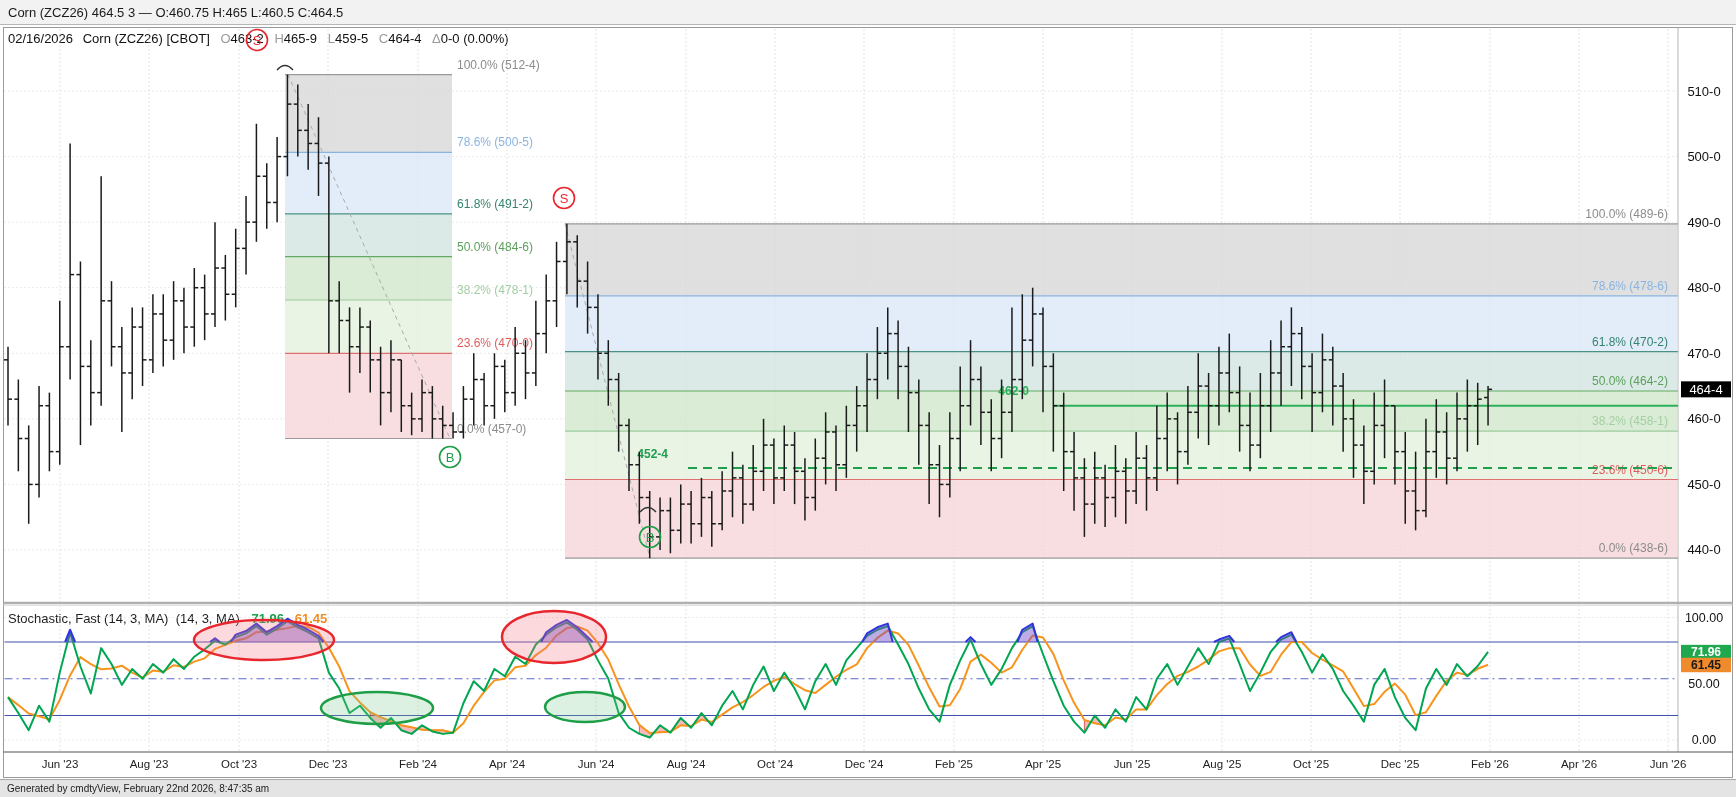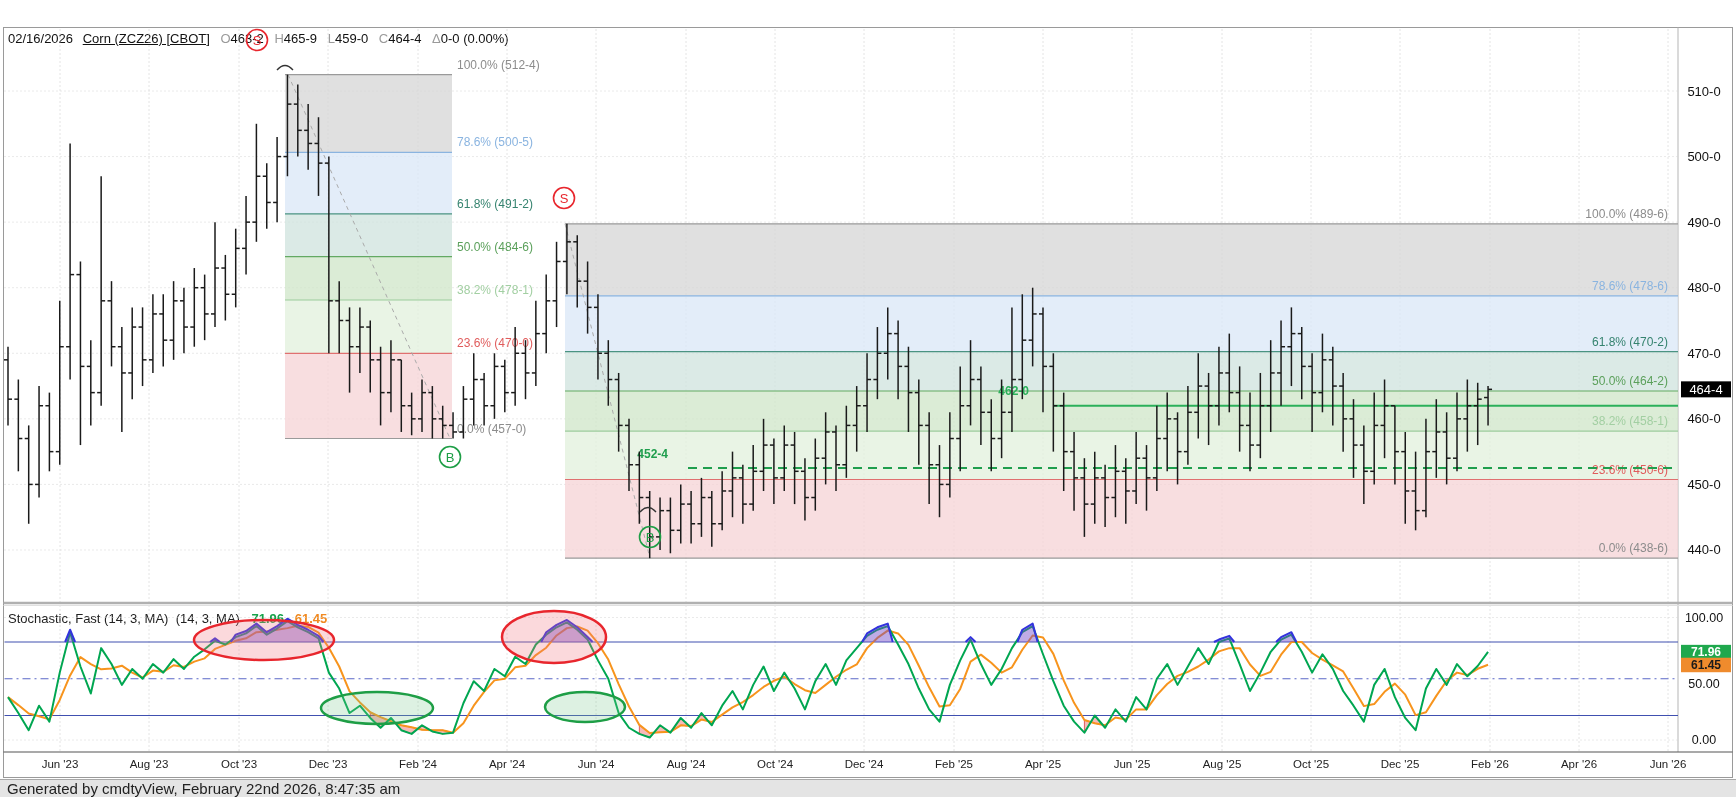--- a/index.html
+++ b/index.html
@@ -3,39 +3,42 @@
 <meta charset="utf-8">
 <style>
   html,body{margin:0;padding:0;background:#fff;}
   #app{position:relative;width:1736px;height:797px;background:#fff;overflow:hidden;
        font-family:"Liberation Sans","DejaVu Sans",sans-serif;}
   #title-bar{position:absolute;left:0;top:0;width:1736px;height:25px;background:#f2f2f2;
        border-bottom:1px solid #b5b5b5;font-size:13px;color:#1a1a1a;line-height:25px;padding-left:8px;box-sizing:border-box;z-index:1;}
   #info-bar{position:absolute;left:8px;top:31px;font-size:13px;color:#111;z-index:1;white-space:nowrap;}
   #info-bar .glabel{color:#9a9a9a;margin-left:7px;}
   #info-bar .val{color:#111;text-align:right;}
-  #info-bar .sym{margin-left:6px;text-decoration:underline;}
+  #info-bar .sym{margin-left:6px;}
   #stoch-label{position:absolute;left:8px;top:611px;font-size:13px;color:#222;z-index:1;white-space:nowrap;}
   #stoch-label .kval{color:#17a24b;font-weight:bold;margin-left:8px;}
   #stoch-label .dval{color:#f18a21;font-weight:bold;margin-left:7px;}
   #footer-bar{position:absolute;left:0;top:779px;width:1736px;height:18px;background:#e4e4e4;
-       border-top:1px solid #a8a8a8;font-size:15px;color:#222;line-height:17px;padding-left:7px;box-sizing:border-box;z-index:3;}
+       border-top:1px solid #a8a8a8;font-size:10px;color:#222;line-height:17px;padding-left:7px;box-sizing:border-box;z-index:3;}
   #chart-svg{position:absolute;left:0;top:0;z-index:2;pointer-events:none;}
 </style>
 </head>
 <body>
 
 <div id="app">
+  <div id="title-bar">
+    <span>Corn (ZCZ26) 464.5 3 — O:460.75 H:465 L:460.5 C:464.5</span>
+  </div>
 
   <div id="info-bar">
     <span>02/16/2026</span>
     <span class="sym">Corn (ZCZ26) [CBOT]</span>
     <span class="glabel">O</span><span class="val">463-2</span>
     <span class="glabel">H</span><span class="val">465-9</span>
-    <span class="glabel">L</span><span class="val">459-0</span>
+    <span class="glabel">L</span><span class="val">459-5</span>
     <span class="glabel">C</span><span class="val">464-4</span>
     <span class="glabel">Δ</span><span class="val">0-0 (0.00%)</span>
   </div>
 
   <div id="stoch-label">
     <span>Stochastic, Fast (14, 3, MA)</span>&nbsp;
     <span>(14, 3, MA)</span>
     <span class="kval">71.96</span>
     <span class="dval">61.45</span>
   </div>

